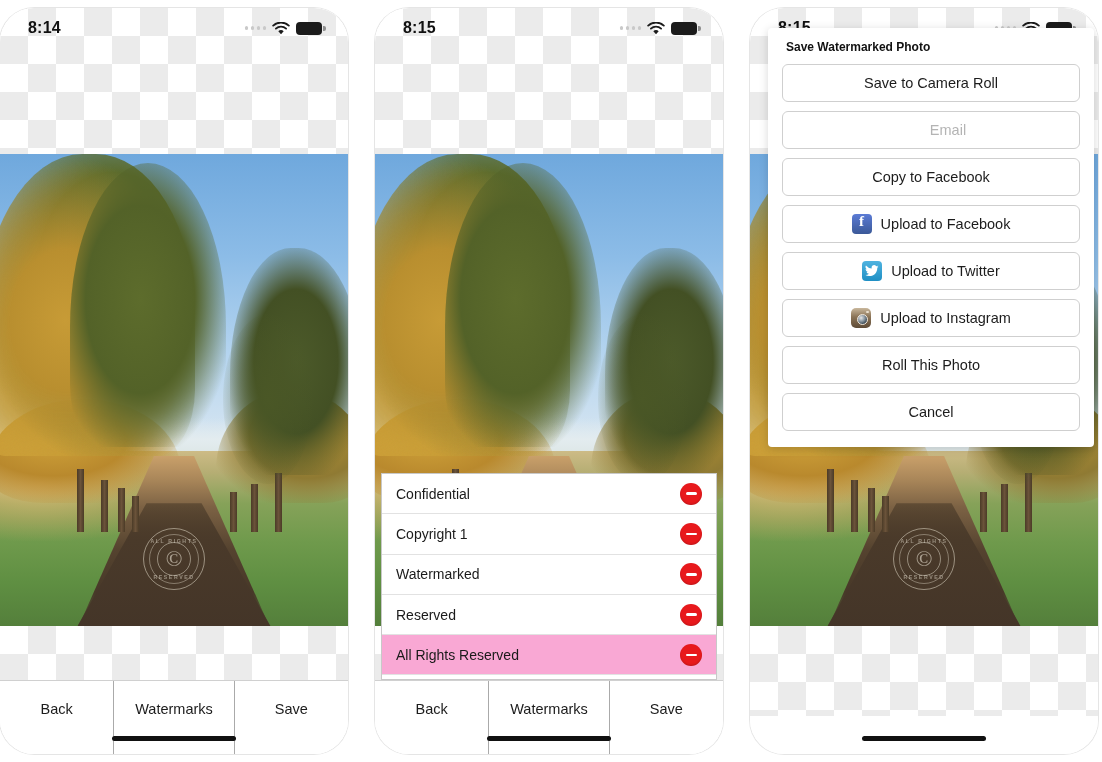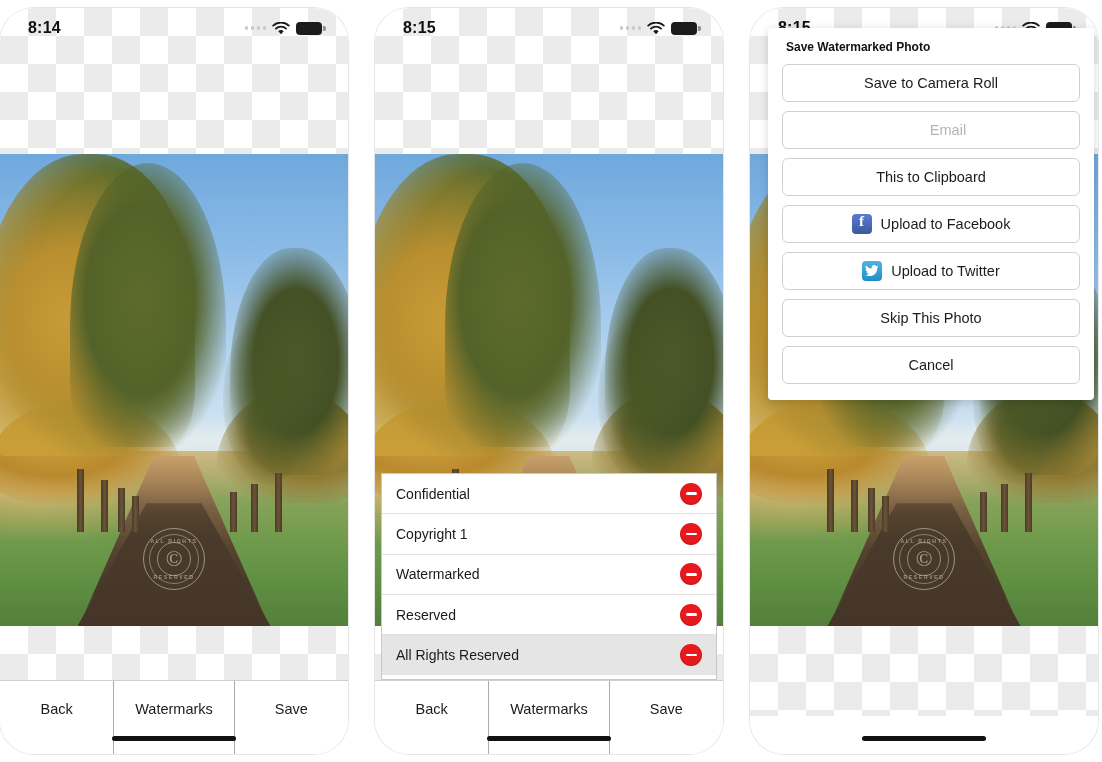--- a/index.html
+++ b/index.html
@@ -200,21 +200,21 @@
     overflow: hidden;
     z-index: 20;
   }
   .wm-row {
     height: 40.3px;
     display: flex; align-items: center; justify-content: space-between;
     padding: 0 14px 0 14px;
     border-bottom: 1px solid #e2e2e2;
     background: #fff;
   }
-  .wm-row.selected { background: #e5e5e5; }
+  .wm-row.selected { background: #f9a8d4; }
   .wm-label { font-size: 14px; color: #1a1a1a; }
   .minus-btn {
     width: 22px; height: 22px; border-radius: 50%;
     background: #e8191c;
     display: flex; align-items: center; justify-content: center;
     flex: 0 0 auto;
     box-shadow: inset 0 -1px 2px rgba(0,0,0,.18);
   }
   .minus-btn i { display:block; width: 11px; height: 2.6px; background:#fff; border-radius: 2px; }
 
@@ -497,36 +497,40 @@
       <div class="sheet">
         <div class="sheet-title">Save Watermarked Photo</div>
 
         <div class="sheet-btn">
           <span>Save to Camera Roll</span>
         </div>
         <div class="sheet-btn disabled">
           <span>Email</span>
         </div>
         <div class="sheet-btn">
-          <span>This to Clipboard</span>
+          <span>Copy to Facebook</span>
         </div>
         <div class="sheet-btn">
           <span class="ic ic-fb"></span>
           <span>Upload to Facebook</span>
         </div>
         <div class="sheet-btn">
           <span class="ic ic-tw">
             <svg width="14" height="12" viewBox="0 0 14 12">
                 <path d="M13.6 1.7c-.5.22-1 .37-1.6.44.58-.35 1-.9 1.22-1.55-.54.32-1.14.55-1.78.68A2.8 2.8 0 0 0 9.4 0a2.8 2.8 0 0 0-2.8 2.8c0 .22.02.43.07.63A7.95 7.95 0 0 1 .95.5a2.8 2.8 0 0 0 .87 3.74 2.8 2.8 0 0 1-1.27-.35v.04a2.8 2.8 0 0 0 2.25 2.75c-.48.13-.95.15-1.44.06a2.8 2.8 0 0 0 2.62 1.94A5.63 5.63 0 0 1 0 9.85a7.93 7.93 0 0 0 4.3 1.26c5.15 0 7.97-4.27 7.97-7.97v-.36c.55-.4 1.02-.89 1.33-1.08Z" fill="#ffffff"></path>
               </svg>
           </span>
           <span>Upload to Twitter</span>
         </div>
         <div class="sheet-btn">
-          <span>Skip This Photo</span>
+          <span class="ic ic-ig"></span>
+          <span>Upload to Instagram</span>
+        </div>
+        <div class="sheet-btn">
+          <span>Roll This Photo</span>
         </div>
         <div class="sheet-btn">
           <span>Cancel</span>
         </div>
       </div>
 
       <div class="home-indicator"></div>
     </div>
   </div>
 

